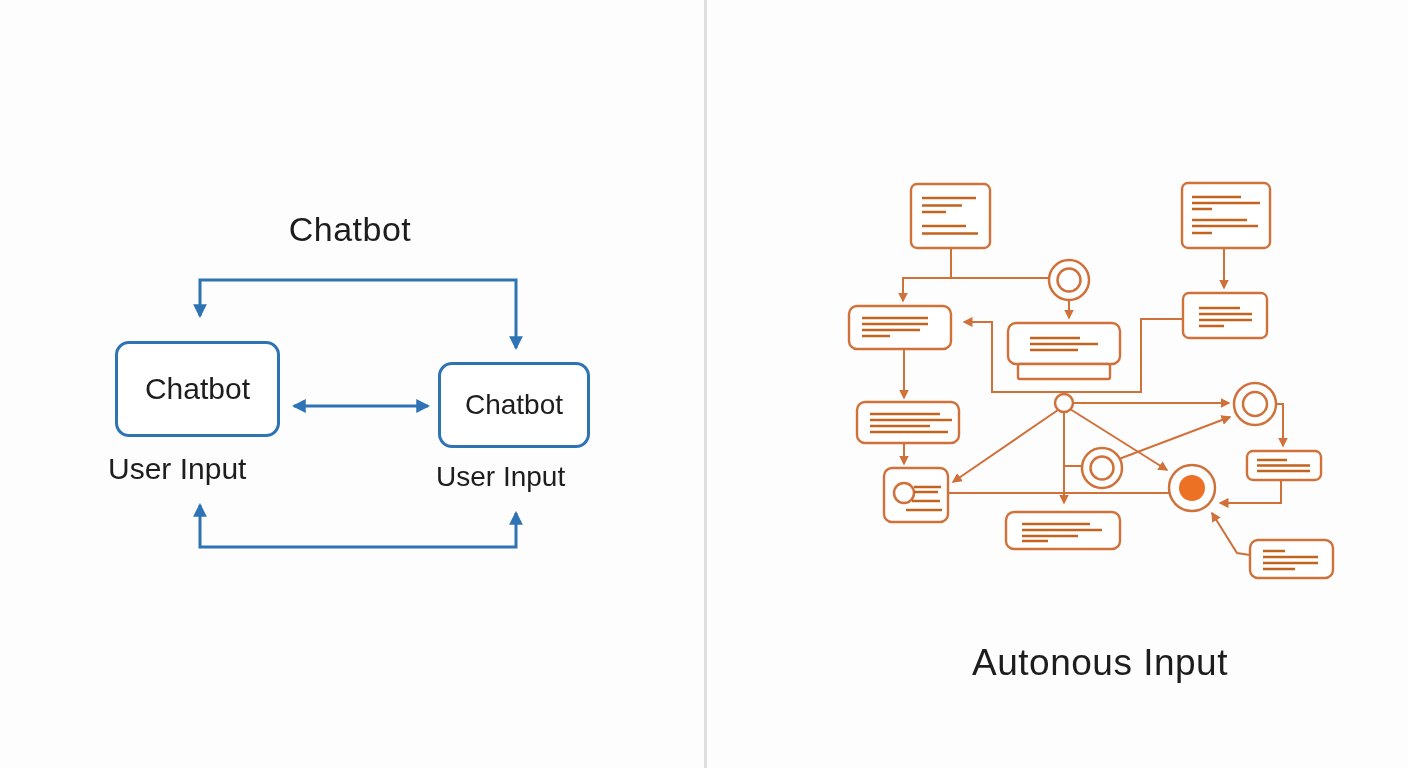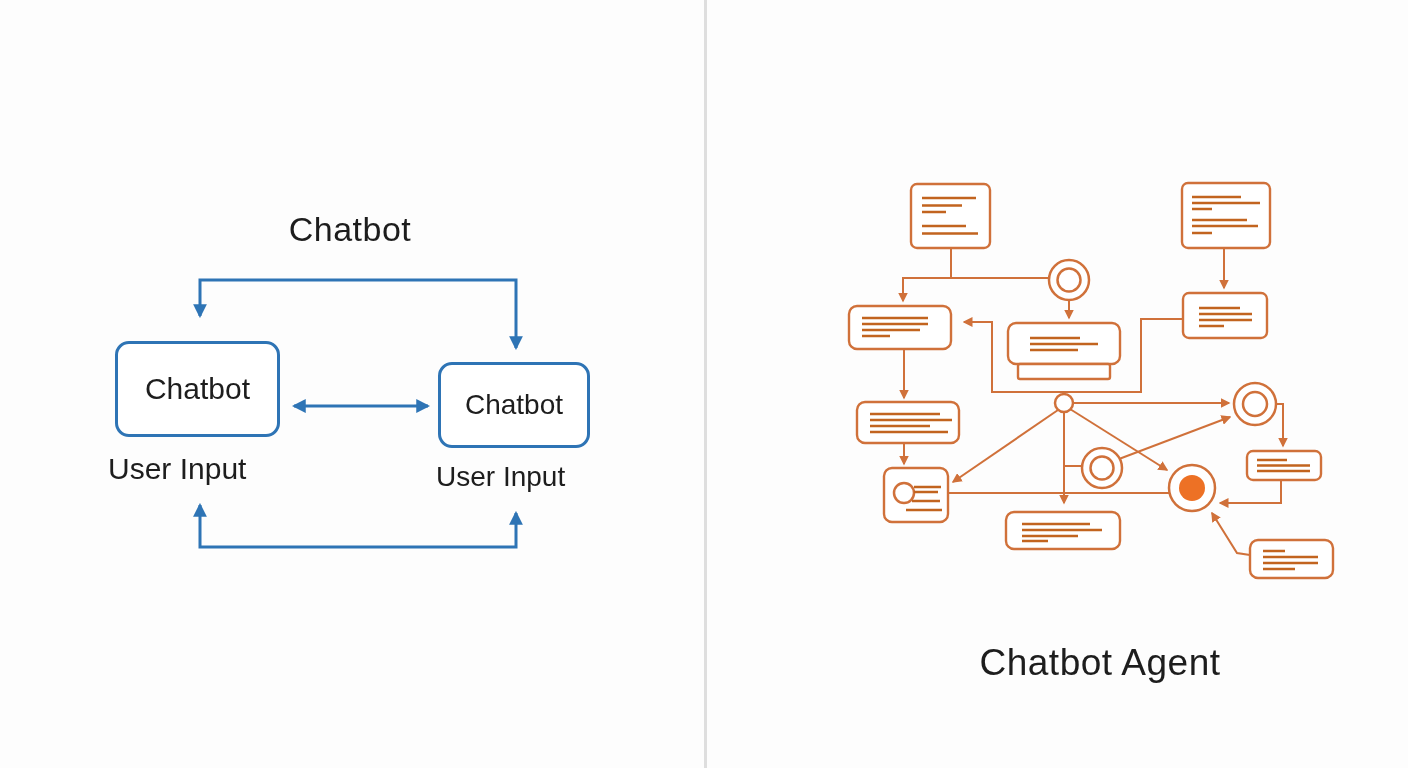--- a/index.html
+++ b/index.html
@@ -65,21 +65,21 @@
   <div class="bluebox bluebox-a">
     <span>Chatbot</span>
   </div>
   <div class="caption caption-a">User Input</div>
 
   <div class="bluebox bluebox-b">
     <span>Chatbot</span>
   </div>
   <div class="caption caption-b">User Input</div>
 
-  <div class="panel-title title-right">Chatbot Agent</div>
+  <div class="panel-title title-right">Autonous Input</div>
 
   <svg width="1408" height="768" viewBox="0 0 1408 768">
     <defs>
       <marker id="arrO" viewBox="0 0 10 10" refX="8.5" refY="5" markerWidth="5" markerHeight="5" orient="auto-start-reverse" markerUnits="strokeWidth">
         <path d="M0,0 L10,5 L0,10 z" class="fill-orange"></path>
       </marker>
     </defs>
 
     <g>
       <path class="o-conn" d="M951,248 L951,278 L1048,278"></path>

